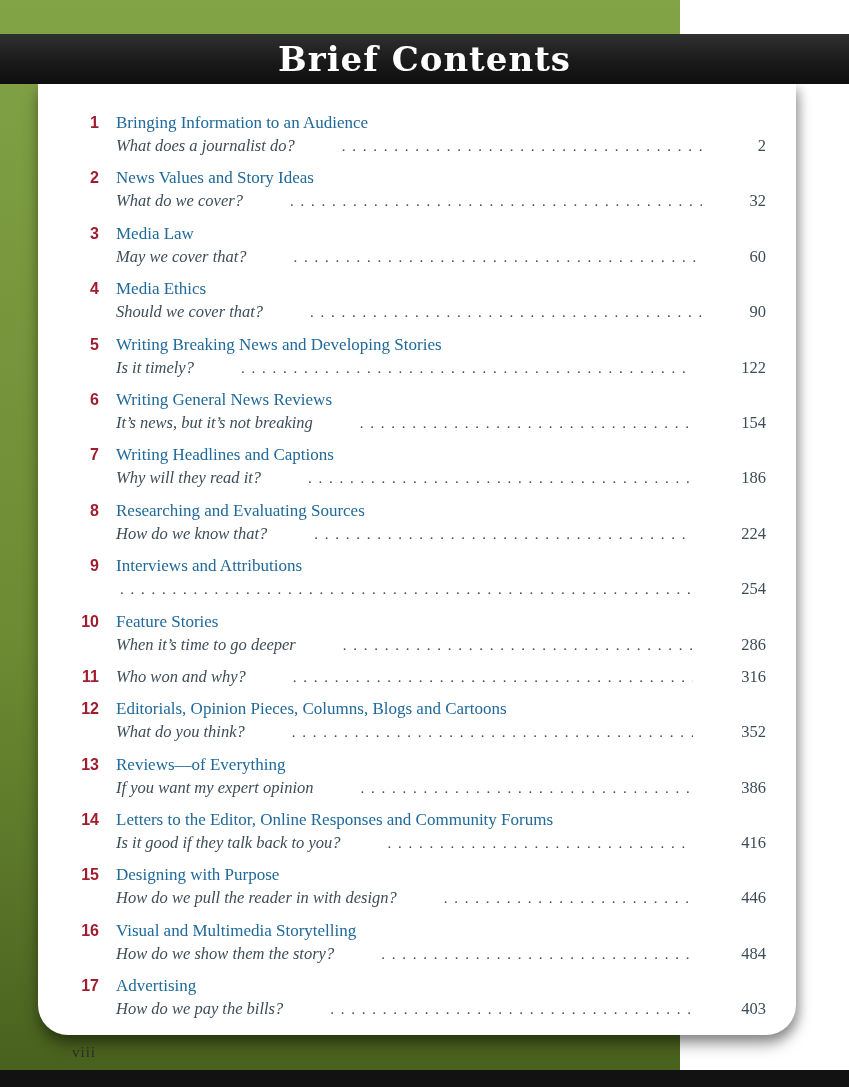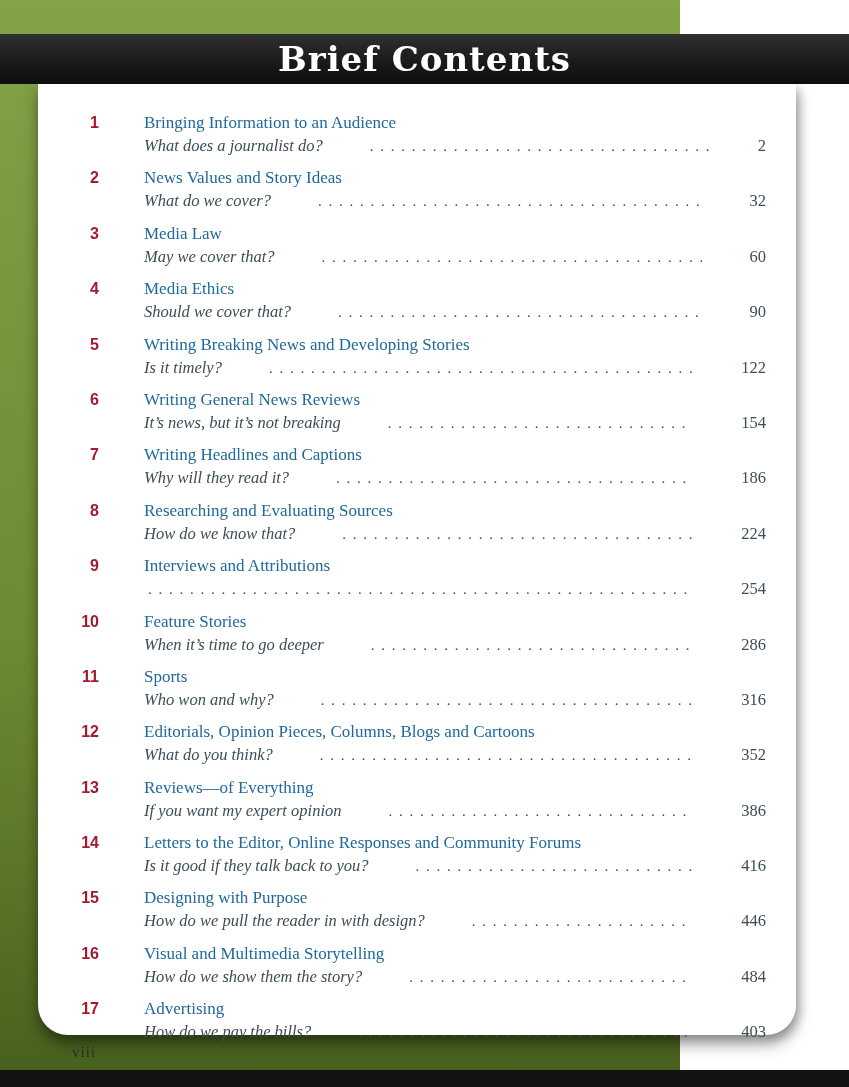--- a/index.html
+++ b/index.html
@@ -58,21 +58,21 @@
   .num {
     font-family: "Liberation Sans", sans-serif;
     font-weight: bold;
     font-size: 16px;
     line-height: 23px;
     color: var(--chapter-number-red, #A01C2E);
     text-align: right;
     padding-right: 17px;
     box-sizing: border-box;
   }
-  .entry-body { min-width: 0; margin-left: 28px; }
+  .entry-body { min-width: 0; }
   .title {
     font-size: 17px;
     line-height: 23px;
     color: var(--chapter-title-blue, #20699A);
   }
   .subline {
     display: flex;
     align-items: baseline;
     line-height: 23px;
     gap: 43px;
@@ -240,21 +240,20 @@
         <span class="sub">When it’s time to go deeper</span>
         <span class="leader">. . . . . . . . . . . . . . . . . . . . . . . . . . . . . . . . . . . . . . . . . . . . . . . . . . . . . . . . . . . . . . . . . . . . . . . . . . . . . . . . . . . . . . . . . . . . . . . . . . . . . . . . . . . . . . . . . . . . . . . . . . . . . . . . . . . . . . . . . . . .</span>
         <span class="pg">286</span>
       </div>
     </div>
   </div>
 
   <div class="entry">
     <div class="num">11</div>
     <div class="entry-body">
-      <div class="title">Sports</div>
       <div class="subline">
         <span class="sub">Who won and why?</span>
         <span class="leader">. . . . . . . . . . . . . . . . . . . . . . . . . . . . . . . . . . . . . . . . . . . . . . . . . . . . . . . . . . . . . . . . . . . . . . . . . . . . . . . . . . . . . . . . . . . . . . . . . . . . . . . . . . . . . . . . . . . . . . . . . . . . . . . . . . . . . . . . . . . .</span>
         <span class="pg">316</span>
       </div>
     </div>
   </div>
 
   <div class="entry">
     <div class="num">12</div>

